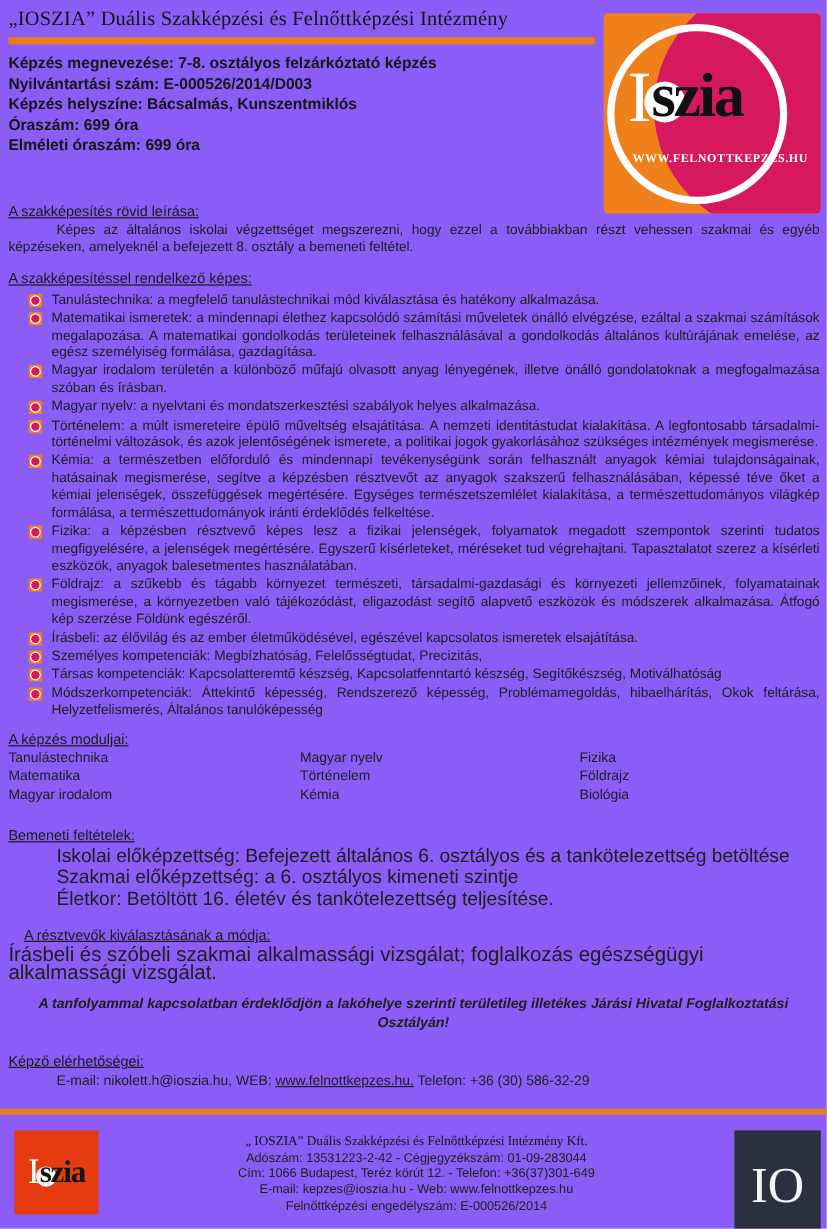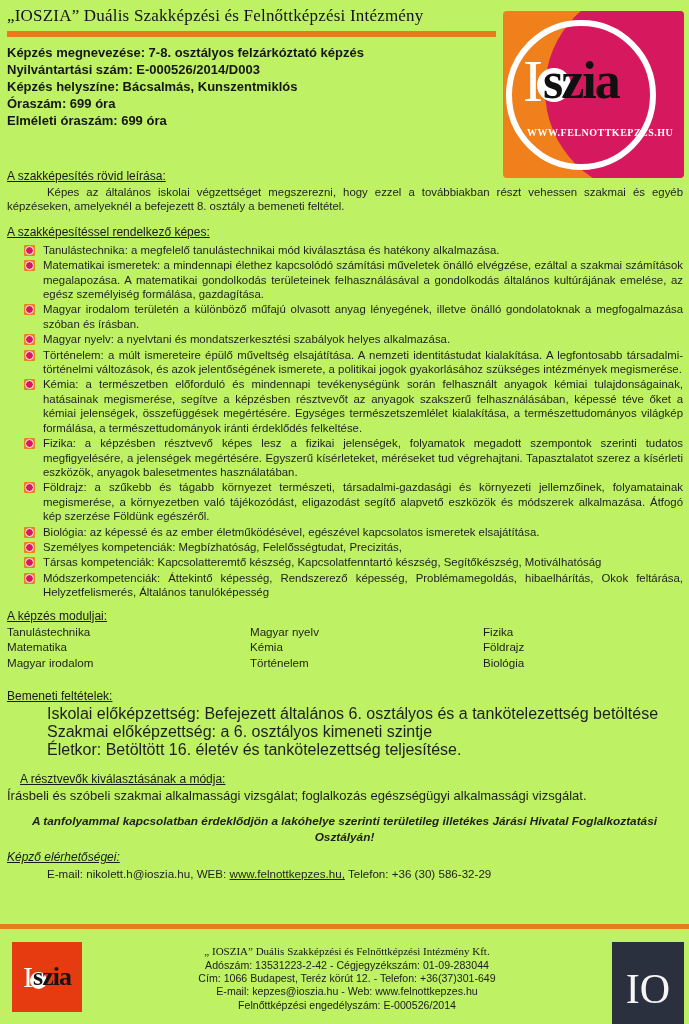--- a/index.html
+++ b/index.html
@@ -1,20 +1,20 @@
 <!DOCTYPE html>
 <html lang="hu"><head>
 <meta charset="utf-8">
 <style>
   * { margin:0; padding:0; box-sizing:border-box; }
   html,body { background:#ffffff; }
   .page {
     position:relative;
     width:689px; height:1024px;
-    background:#bef264;
+    background:#8b5cf6;
     font-family:"Liberation Sans", sans-serif;
     color:#1e1e1e;
     overflow:hidden;
   }
   
   .header { padding:6px 8px 0 7px; }
   .page-title {
     font-family:"Liberation Serif", serif;
     font-size:17px; font-weight:normal; color:#141414;
     letter-spacing:0.2px;
@@ -91,27 +91,27 @@
   .modules-grid { display:flex; margin:1px 6px 0 7px; }
   .mcol { font-size:11.6px; line-height:15.5px; }
   .mcol-1 { width:243px; }
   .mcol-2 { width:233px; }
   .mcol-3 { flex:1; }
   
   .entry-heading { margin-top:19px; }
   .entry-items { margin:2px 6px 0 47px; }
   .entry-items div { font-size:16px; line-height:18px; }
   .sel-heading { margin-top:13px;margin-left:20px; }
-  .sel-body { margin:2px 6px 0 7px; font-size:13px; line-height:15px; }
+  .sel-body { margin:2px 6px 0 7px; font-size:17px; line-height:15px; }
   
   .notice {
     margin:11px 26px 0 26px; text-align:center;
     font-weight:bold; font-style:italic; font-size:11.8px; line-height:15.5px;
   }
-  .contact-heading { margin-top:5px;font-style:italic; }
+  .contact-heading { margin-top:17px; }
   .contact-line { margin:2px 6px 0 47px; font-size:11.6px; line-height:15px; }
   .contact-line a { color:#1e1e1e; text-decoration:none; }
   .contact-line a.u { text-decoration:underline; cursor:pointer; }
   
   .footer { position:absolute; left:0; right:0; top:924px; }
   .footer-rule { height:5px; background:#e87c1a; width:100%; }
   .footer-body { display:flex; align-items:flex-start; padding-top:13px; }
   .flogo-left {
     margin-left:12px; width:70px; height:70px; background:#e63b11;
     display:flex; align-items:center; justify-content:center;
@@ -203,21 +203,21 @@
     <div class="blt">
       <span class="blt-ic"></span>
       <span class="blt-tx">Fizika: a képzésben résztvevő képes lesz a fizikai jelenségek, folyamatok megadott szempontok szerinti tudatos megfigyelésére, a jelenségek megértésére. Egyszerű kísérleteket, méréseket tud végrehajtani. Tapasztalatot szerez a kísérleti eszközök, anyagok balesetmentes használatában.</span>
     </div>
     <div class="blt">
       <span class="blt-ic"></span>
       <span class="blt-tx">Földrajz: a szűkebb és tágabb környezet természeti, társadalmi-gazdasági és környezeti jellemzőinek, folyamatainak megismerése, a környezetben való tájékozódást, eligazodást segítő alapvető eszközök és módszerek alkalmazása. Átfogó kép szerzése Földünk egészéről.</span>
     </div>
     <div class="blt">
       <span class="blt-ic"></span>
-      <span class="blt-tx">Biológia: az képessé és az ember életműködésével, egészével kapcsolatos ismeretek elsajátítása.</span>
+      <span class="blt-tx">Írásbeli: az élővilág és az ember életműködésével, egészével kapcsolatos ismeretek elsajátítása.</span>
     </div>
     <div class="blt">
       <span class="blt-ic"></span>
       <span class="blt-tx">Személyes kompetenciák: Megbízhatóság, Felelősségtudat, Precizitás,</span>
     </div>
     <div class="blt">
       <span class="blt-ic"></span>
       <span class="blt-tx">Társas kompetenciák: Kapcsolatteremtő készség, Kapcsolatfenntartó készség, Segítőkészség, Motiválhatóság</span>
     </div>
     <div class="blt">
@@ -228,22 +228,22 @@
 
   <div class="section-heading mod-heading">A képzés moduljai:</div>
   <div class="modules-grid">
     <div class="mcol mcol-1">
       <div>Tanulástechnika</div>
       <div>Matematika</div>
       <div>Magyar irodalom</div>
     </div>
     <div class="mcol mcol-2">
       <div>Magyar nyelv</div>
+      <div>Történelem</div>
       <div>Kémia</div>
-      <div>Történelem</div>
     </div>
     <div class="mcol mcol-3">
       <div>Fizika</div>
       <div>Földrajz</div>
       <div>Biológia</div>
     </div>
   </div>
 
   <div class="section-heading entry-heading">Bemeneti feltételek:</div>
   <div class="entry-items">

